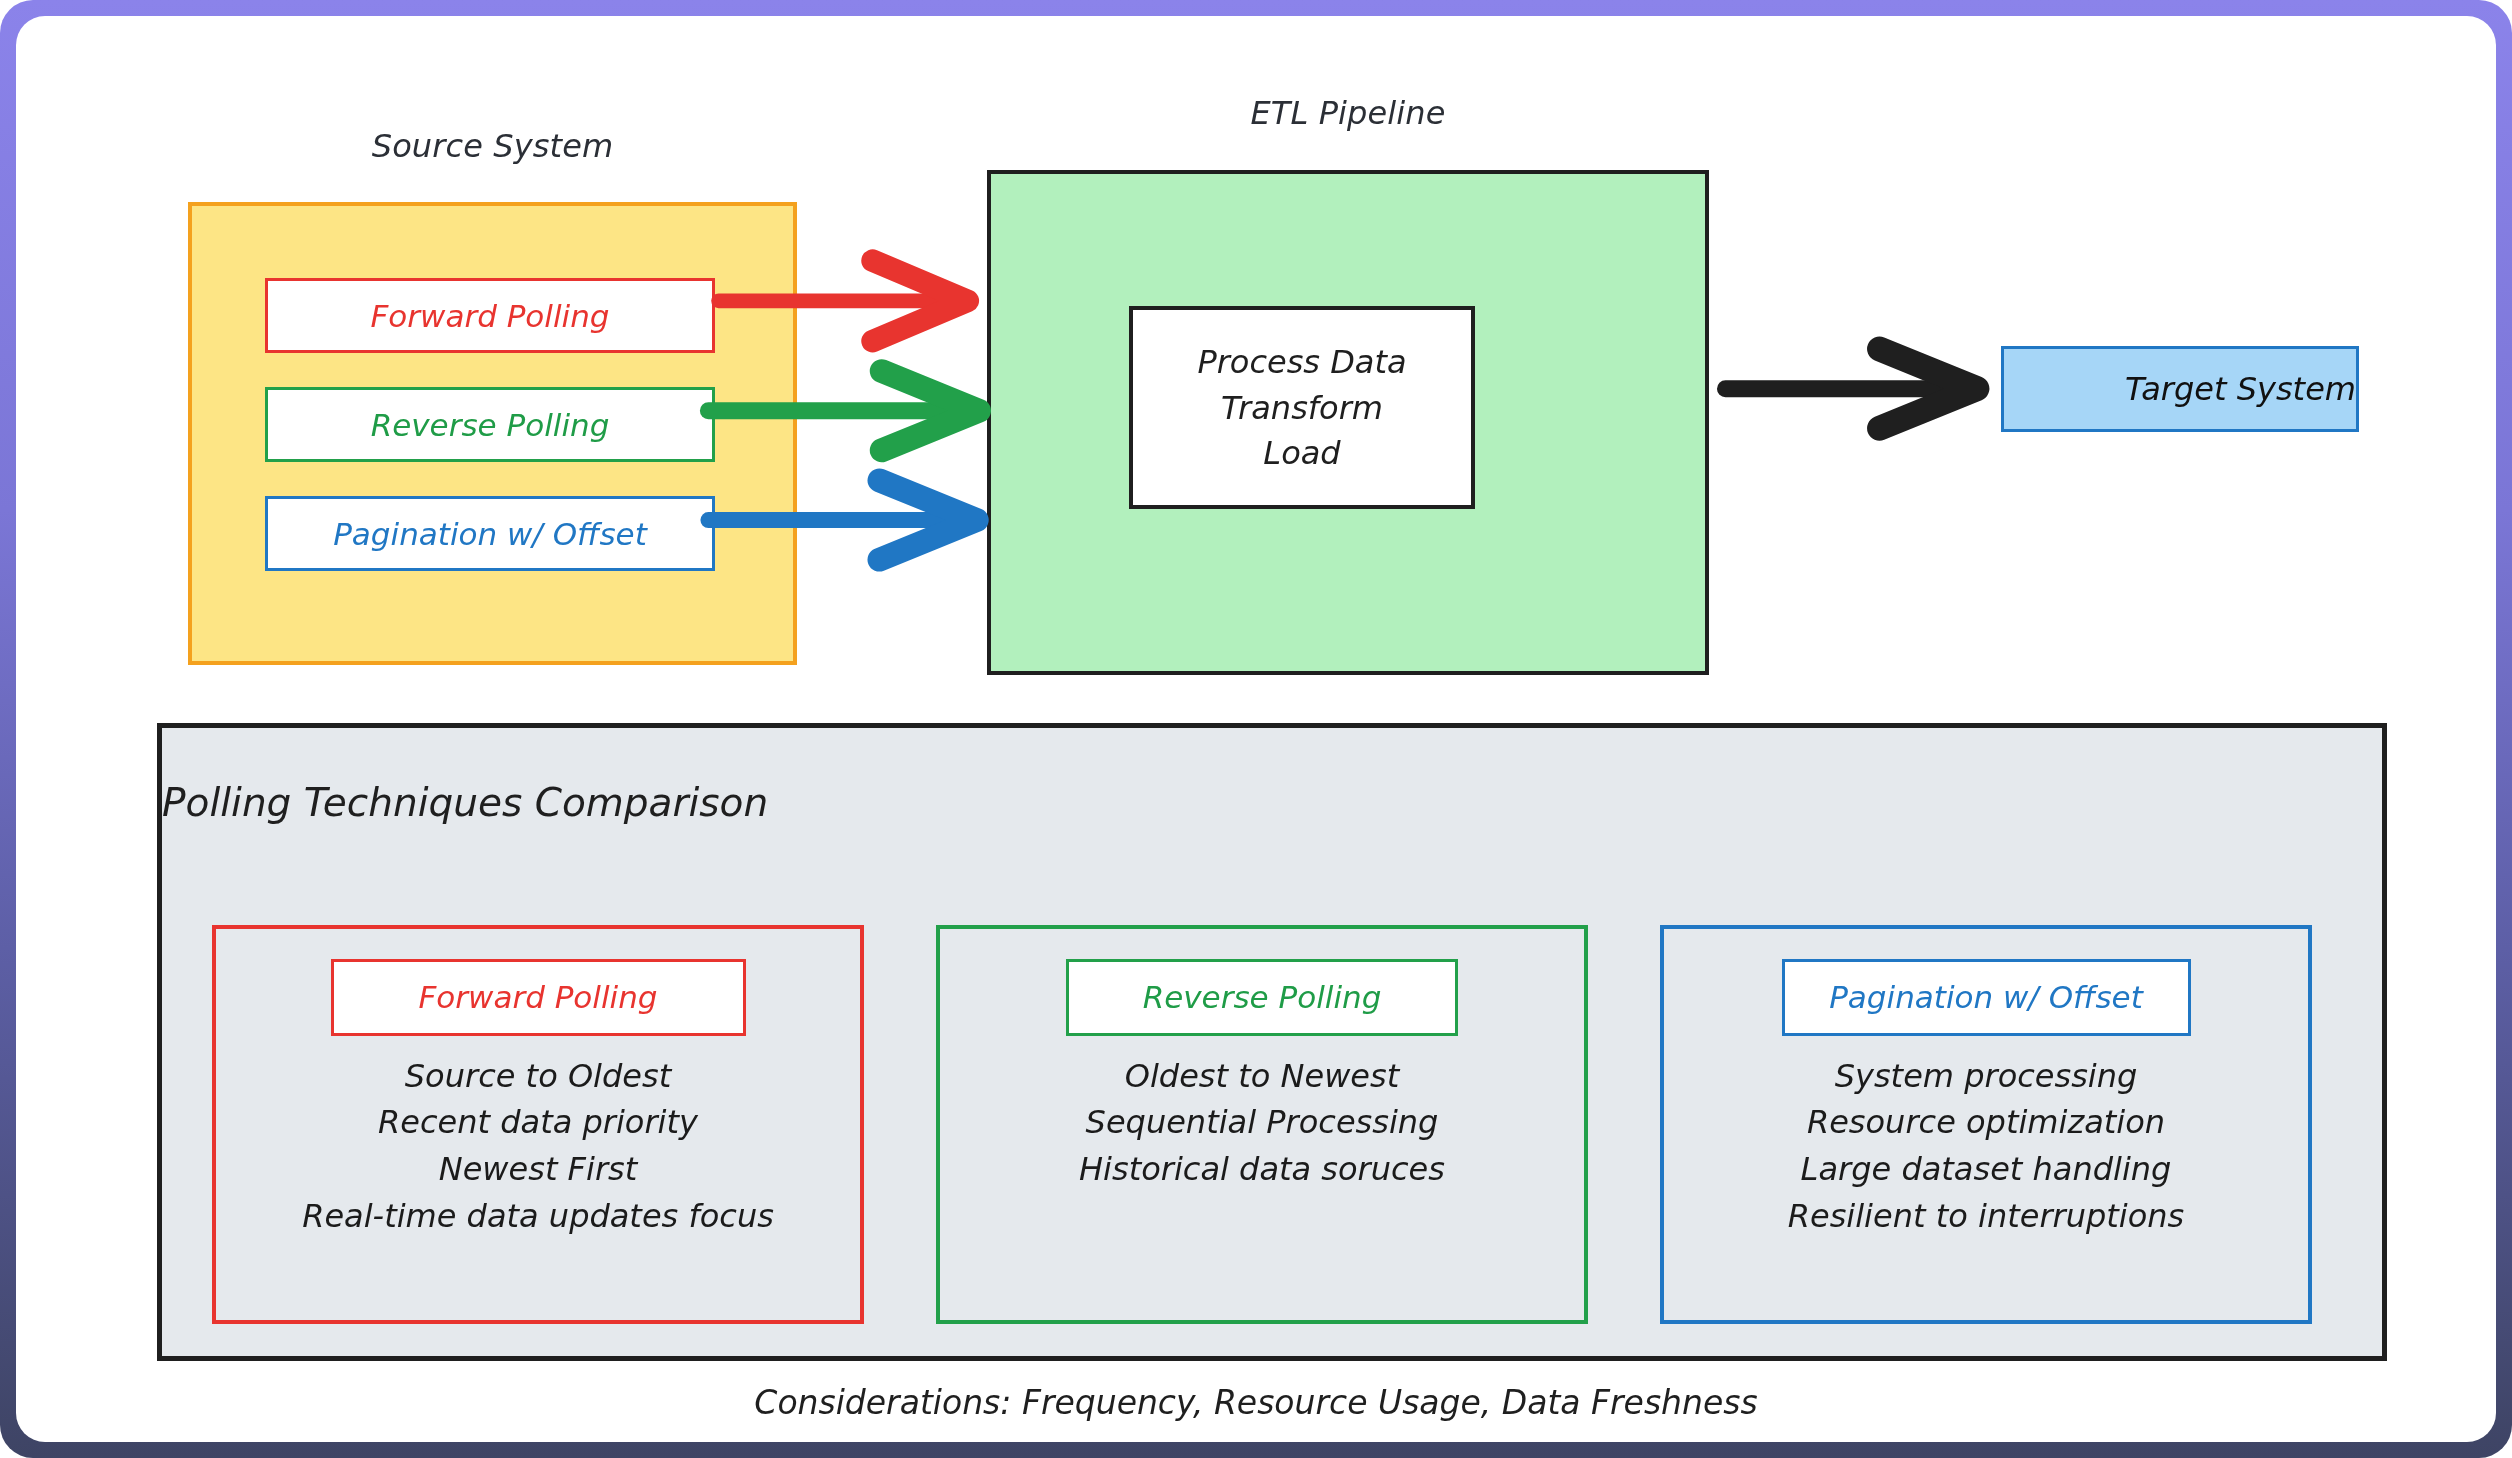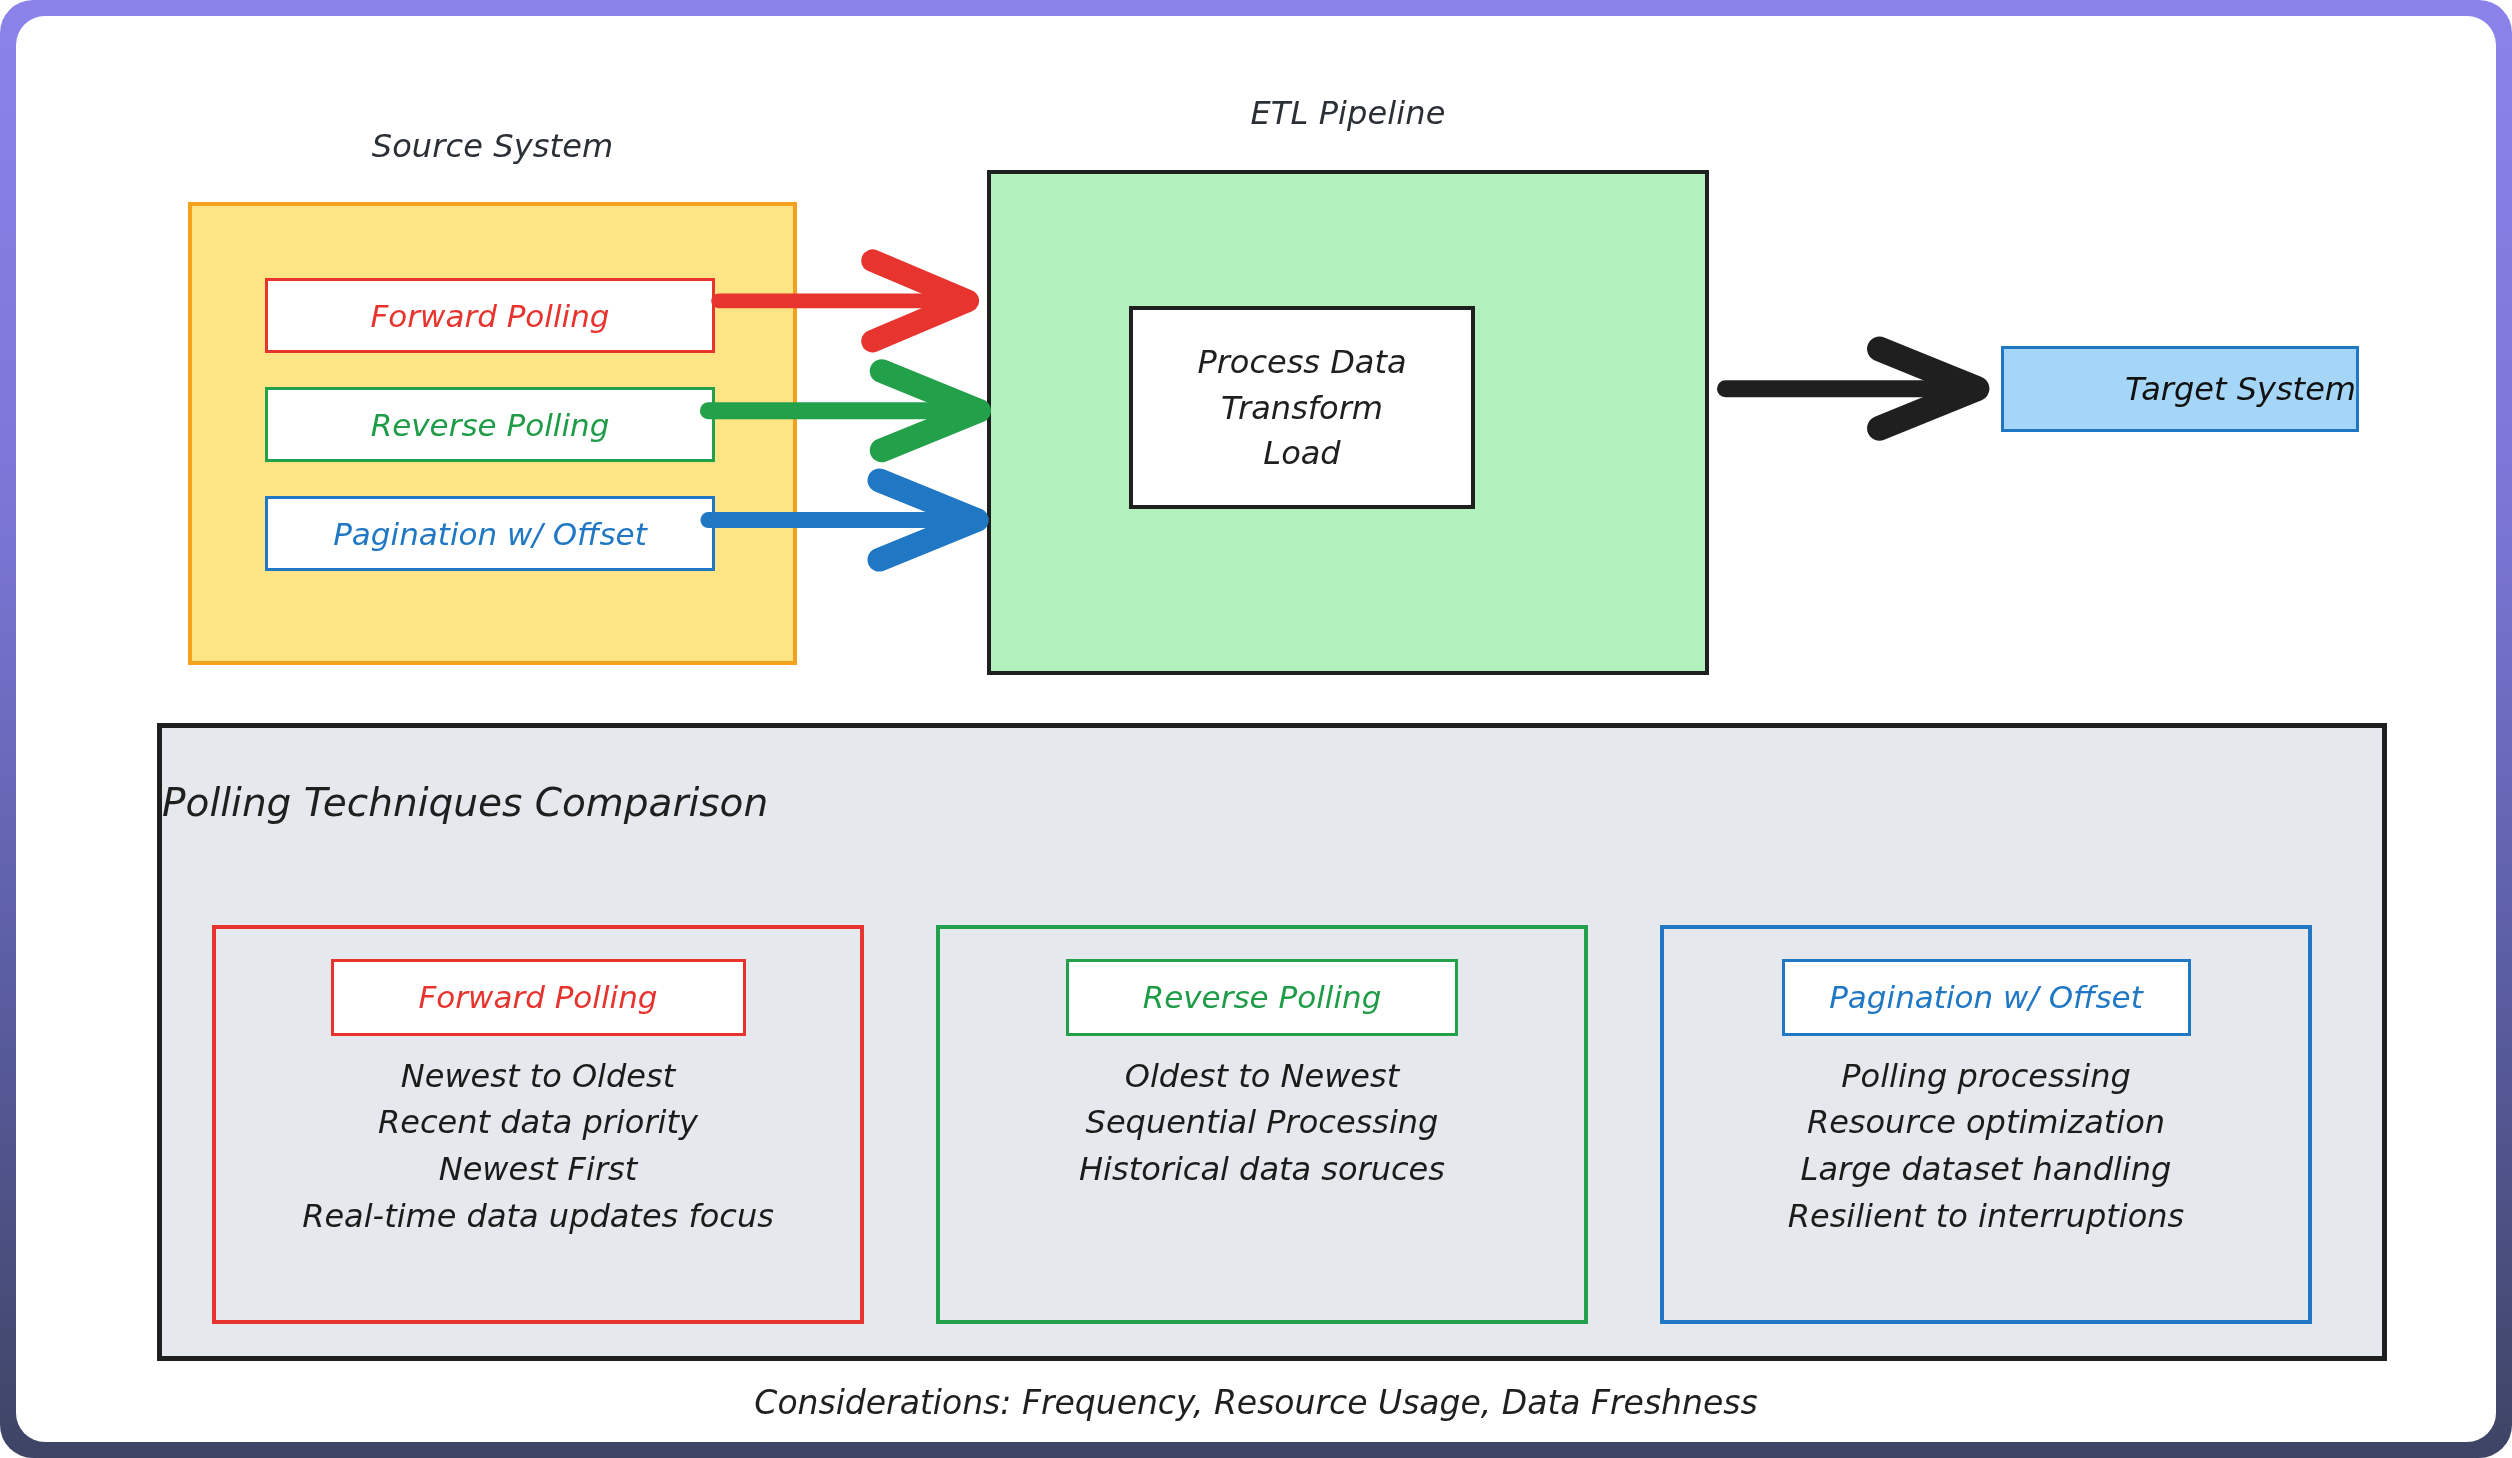--- a/index.html
+++ b/index.html
@@ -247,21 +247,21 @@
 
     <div class="abs" id="comparison-panel">
 
       <div id="comparison-title">Polling Techniques Comparison</div>
 
       <div class="cmp-col" id="cmp-col-0">
         <div class="cmp-header">
           <span>Forward Polling</span>
         </div>
         <div class="cmp-items">
-          <div class="cmp-item">Newest to Oldest</div>
+          <div class="cmp-item">Source to Oldest</div>
           <div class="cmp-item">Recent data priority</div>
           <div class="cmp-item">Newest First</div>
           <div class="cmp-item">Real-time data updates focus</div>
         </div>
       </div>
 
       <div class="cmp-col" id="cmp-col-1">
         <div class="cmp-header">
           <span>Reverse Polling</span>
         </div>
@@ -270,21 +270,21 @@
           <div class="cmp-item">Sequential Processing</div>
           <div class="cmp-item">Historical data soruces</div>
         </div>
       </div>
 
       <div class="cmp-col" id="cmp-col-2">
         <div class="cmp-header">
           <span>Pagination w/ Offset</span>
         </div>
         <div class="cmp-items">
-          <div class="cmp-item">Polling processing</div>
+          <div class="cmp-item">System processing</div>
           <div class="cmp-item">Resource optimization</div>
           <div class="cmp-item">Large dataset handling</div>
           <div class="cmp-item">Resilient to interruptions</div>
         </div>
       </div>
     </div>
 
     <div class="abs" id="footer-note">Considerations: Frequency, Resource Usage, Data Freshness</div>
 
   </div>

